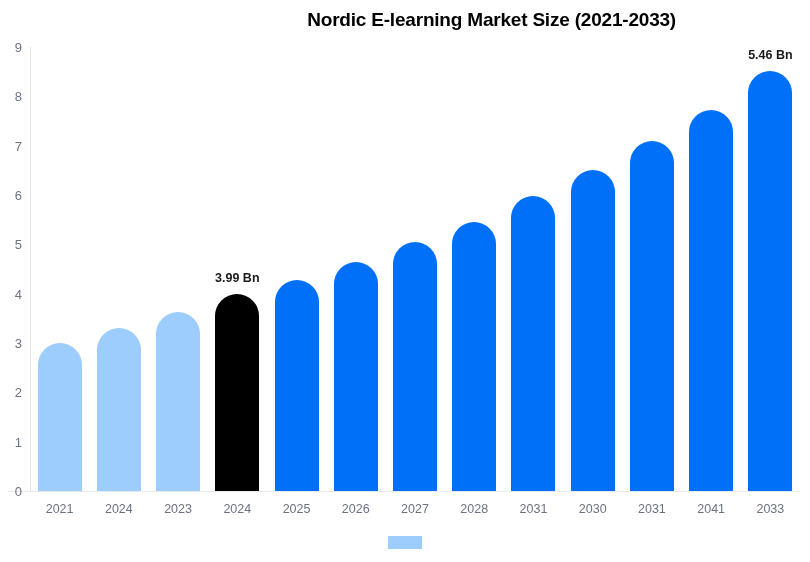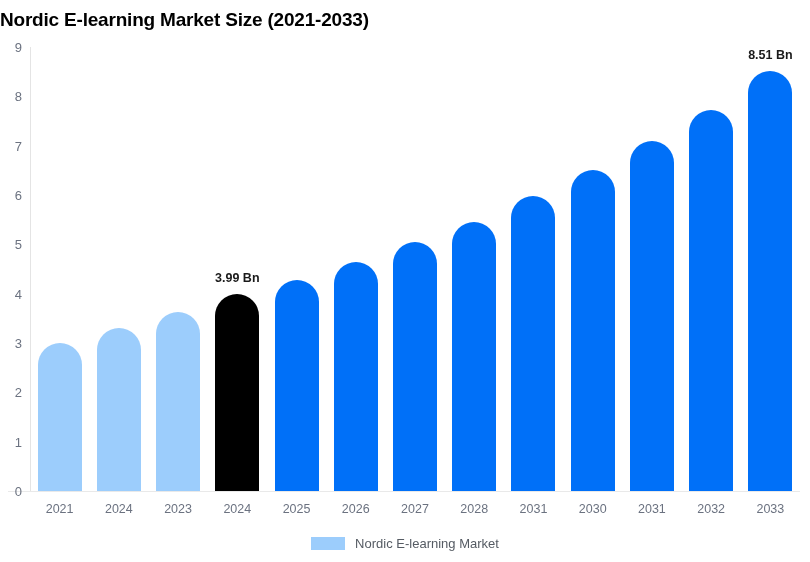--- a/index.html
+++ b/index.html
@@ -20,21 +20,21 @@
     top: 0;
     width: 810px;
     height: 562px;
     background: #ffffff;
   }
   #chart-title {
     position: absolute;
     left: 0;
     top: 9px;
     width: 676px;
-    text-align: left;
+    text-align: right;
     font-size: 19px;
     font-weight: bold;
     color: #000000;
     letter-spacing: -0.2px;
   }
   
   #plot-area {
     position: absolute;
     left: 30px;
     top: 47px;
@@ -137,21 +137,21 @@
       <div class="xtick" style="left: 118.846px;">2024</div>
       <div class="xtick" style="left: 178.077px;">2023</div>
       <div class="xtick" style="left: 237.308px;">2024</div>
       <div class="xtick" style="left: 296.538px;">2025</div>
       <div class="xtick" style="left: 355.769px;">2026</div>
       <div class="xtick" style="left: 415px;">2027</div>
       <div class="xtick" style="left: 474.231px;">2028</div>
       <div class="xtick" style="left: 533.462px;">2031</div>
       <div class="xtick" style="left: 592.692px;">2030</div>
       <div class="xtick" style="left: 651.923px;">2031</div>
-      <div class="xtick" style="left: 711.154px;">2032</div>
+      <div class="xtick" style="left: 711.154px;">2041</div>
       <div class="xtick" style="left: 770.385px;">2033</div>
     </div>
 
   <div id="plot-area">
       <div class="bar" style="left: 7.61538px; width: 44px; height: 148px; background: rgb(156, 205, 252);"></div>
       <div class="bar" style="left: 66.8462px; width: 44px; height: 162.8px; background: rgb(156, 205, 252);"></div>
       <div class="bar" style="left: 126.077px; width: 44px; height: 178.587px; background: rgb(156, 205, 252);"></div>
       <div class="bar" style="left: 185.308px; width: 44px; height: 196.84px; background: rgb(0, 0, 0);"></div>
       <div class="bar" style="left: 244.538px; width: 44px; height: 211.147px; background: rgb(0, 112, 248);"></div>
       <div class="bar" style="left: 303.769px; width: 44px; height: 228.907px; background: rgb(0, 112, 248);"></div>
@@ -159,23 +159,22 @@
       <div class="bar" style="left: 422.231px; width: 44px; height: 268.867px; background: rgb(0, 112, 248);"></div>
       <div class="bar" style="left: 481.462px; width: 44px; height: 295.013px; background: rgb(0, 112, 248);"></div>
       <div class="bar" style="left: 540.692px; width: 44px; height: 320.667px; background: rgb(0, 112, 248);"></div>
       <div class="bar" style="left: 599.923px; width: 44px; height: 350.267px; background: rgb(0, 112, 248);"></div>
       <div class="bar" style="left: 659.154px; width: 44px; height: 381.347px; background: rgb(0, 112, 248);"></div>
       <div class="bar" style="left: 718.385px; width: 44px; height: 419.827px; background: rgb(0, 112, 248);"></div>
     </div>
 
   <div id="bar-labels">
       <div class="bar-label" style="left: 237.308px; top: 271.16px;">3.99 Bn</div>
-      <div class="bar-label" style="left: 770.385px; top: 48.1733px;">8.51 Bn</div>
+      <div class="bar-label" style="left: 770.385px; top: 48.1733px;">5.46 Bn</div>
     </div>
 
   <div id="legend">
       <div style="display: flex; align-items: center; gap: 10px;">
         <span class="legend-swatch" style="background: rgb(156, 205, 252);"></span>
-        <span class="legend-label">Nordic E-learning Market</span>
       </div>
     </div>
 
 </div>
 
 </body></html>

